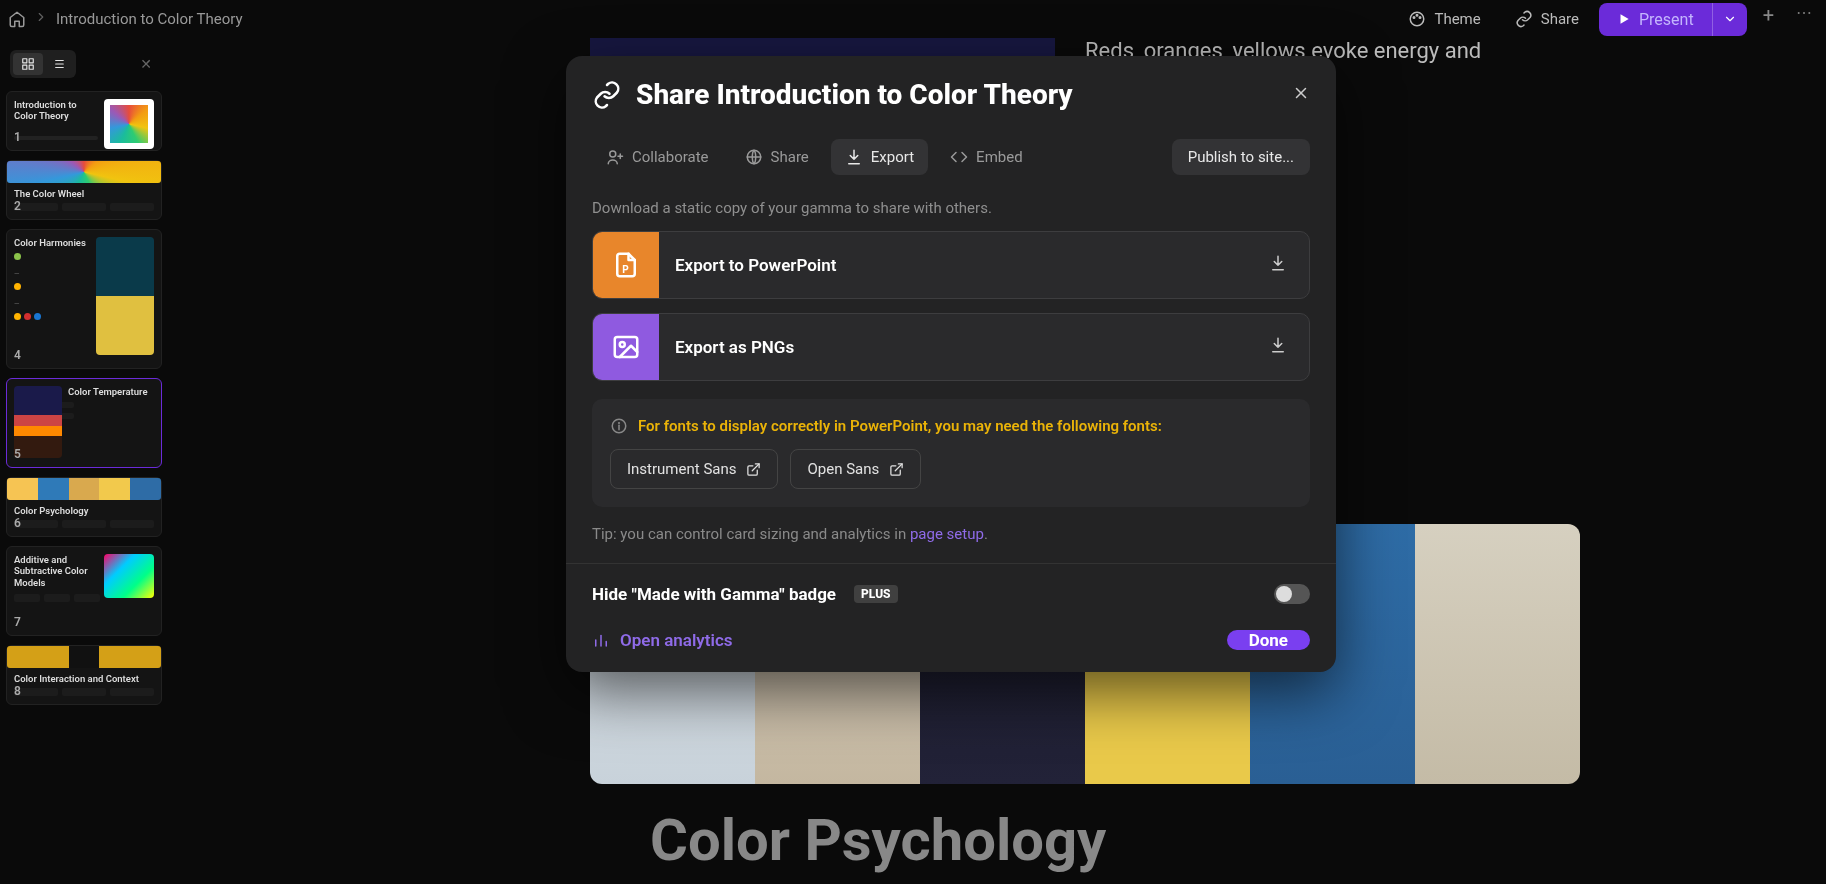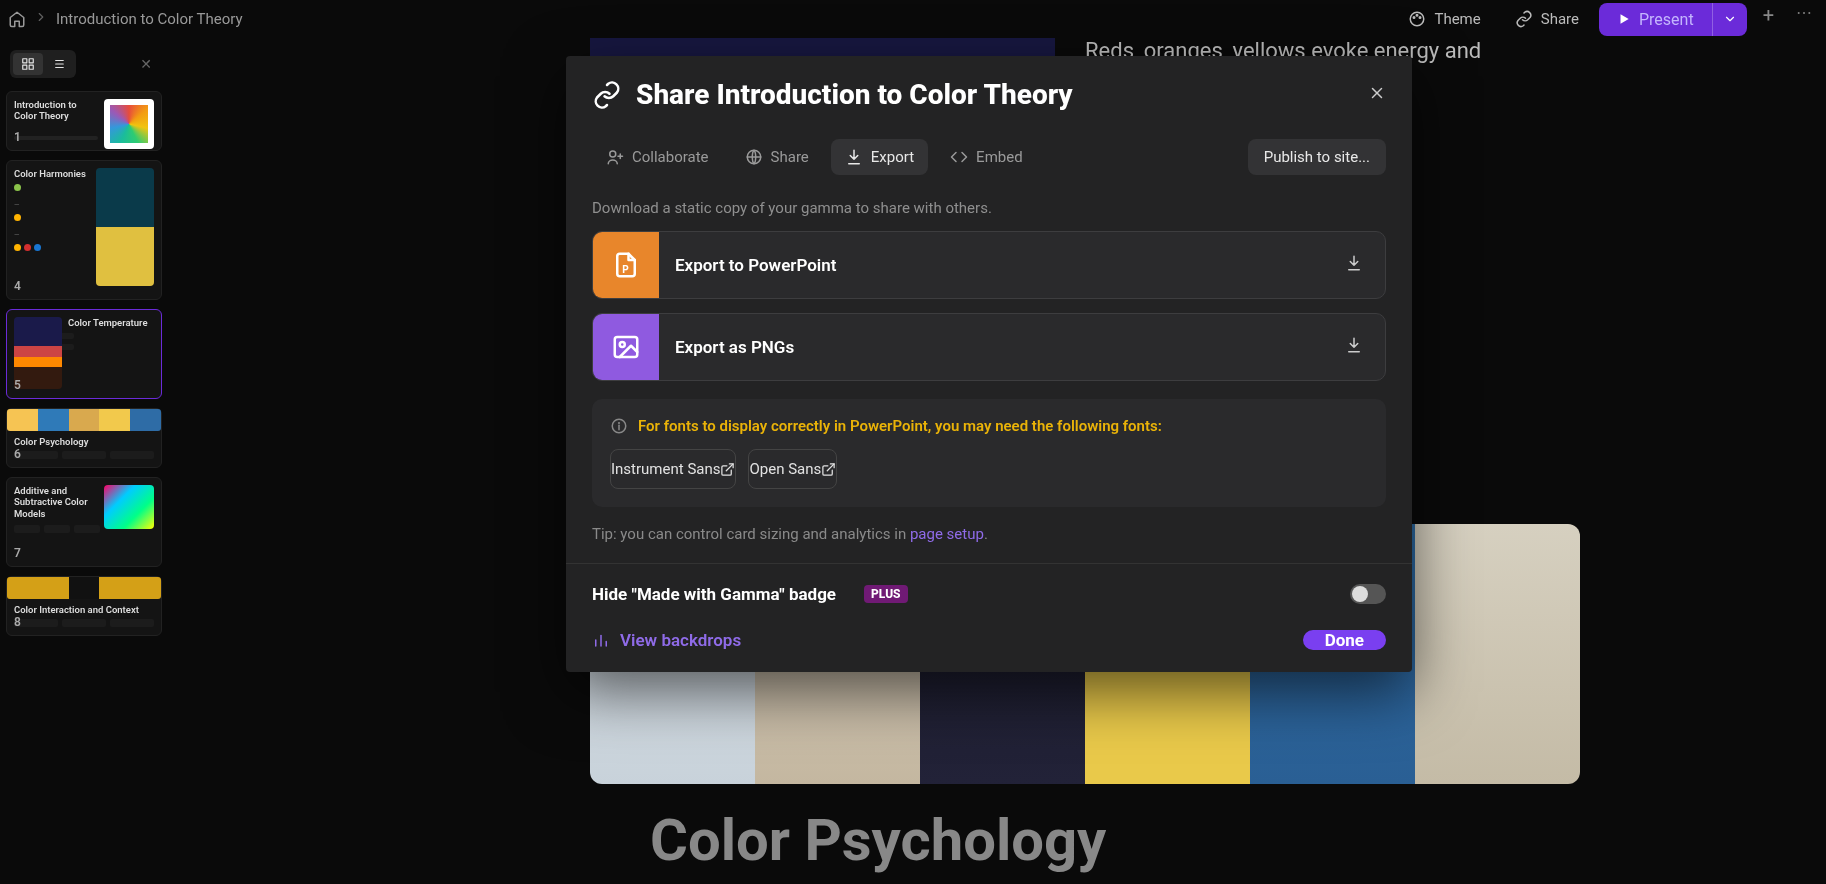--- a/index.html
+++ b/index.html
@@ -53,21 +53,21 @@
   .slide-people div{flex:1}
   .p1{background:linear-gradient(180deg,#dfe6ec,#c8d2da)}
   .p2{background:linear-gradient(180deg,#d9cfc0,#c4b7a0)}
   .p3{background:linear-gradient(180deg,#1a1a28,#222238)}
   .p4{background:#e9c94a}
   .p5{background:linear-gradient(180deg,#2e6ca6,#2a5f94)}
   .p6{background:linear-gradient(180deg,#d6d0c0,#c4bba6)}
   .bigtitle{position:absolute;top:768px;left:480px;font-size:58px;font-weight:700;color:#888}
   
   
-  .modal{position:absolute;left:566px;top:56px;width:846px;background:#232324;border-radius:4px;box-shadow:0 20px 60px rgba(0,0,0,.6);padding:22px 26px}
+  .modal{position:absolute;left:566px;top:56px;width:770px;background:#232324;border-radius:16px;box-shadow:0 20px 60px rgba(0,0,0,.6);padding:22px 26px}
   .modal-head{display:flex;align-items:center;gap:14px}
   .modal-head h1{font-size:28px;font-weight:800;color:#fff}
   .modal-head .close{margin-left:auto;color:#ccc;font-size:18px;cursor:pointer}
   
   .tabrow{display:flex;align-items:center;gap:8px;margin-top:28px;padding-bottom:2px}
   .tab{display:flex;align-items:center;gap:8px;padding:9px 14px;border-radius:8px;font-size:15px;color:#9a9a9a;cursor:pointer}
   .tab.active{background:#333335;color:#e8e8e8}
   .publish{margin-left:auto;background:#333335;padding:9px 16px;border-radius:8px;font-size:15px;color:#e8e8e8;cursor:pointer}
   
   .desc{margin-top:22px;color:#8f8f8f;font-size:15px}
@@ -76,30 +76,30 @@
   .export-opt .iconbox{width:66px;height:66px;display:flex;align-items:center;justify-content:center}
   .ico-pdf{background:#e7352c}
   .ico-ppt{background:#e8862b}
   .ico-png{background:#8f5ae0}
   .export-opt .lbl{padding-left:16px;font-size:17px;font-weight:600;color:#fff}
   .export-opt .dl{margin-left:auto;margin-right:22px;color:#ccc}
   
   .fontnote{margin-top:18px;background:#2a2a2c;border-radius:10px;padding:18px}
   .fontnote-head{display:flex;align-items:center;gap:10px;color:#eab308;font-size:15px;font-weight:600}
   .fontchips{display:flex;gap:12px;margin-top:14px}
-  .chip{display:flex;align-items:center;border:1px solid #444;border-radius:8px;padding:10px 0;font-size:15px;color:#e2e2e2;cursor:pointer}
+  .chip{display:flex;align-items:center;gap:10px;border:1px solid #444;border-radius:8px;padding:10px 16px;font-size:15px;color:#e2e2e2;cursor:pointer}
   
   .tip{margin-top:18px;color:#8a8a8a;font-size:15px}
   .tip a{color:#8f6be8;text-decoration:none}
   
   .divider{height:1px;background:#333;margin:20px -26px 0}
   
   .badge-row{display:flex;align-items:center;margin-top:20px}
   .badge-row b{font-size:17px;color:#fff;font-weight:700}
-  .plus-badge{background:#701a75;font-size:12px;font-weight:800;padding:2px 7px;border-radius:4px;margin-left:28px;color:#fff}
+  .plus-badge{background:#404040;font-size:12px;font-weight:800;padding:2px 7px;border-radius:4px;margin-left:18px;color:#fff}
   .toggle{margin-left:auto;width:36px;height:20px;background:#555;border-radius:20px;position:relative;cursor:pointer}
   .toggle::after{content:"";position:absolute;left:2px;top:2px;width:16px;height:16px;background:#ddd;border-radius:50%}
   
   .footer-row{display:flex;align-items:center;margin-top:26px}
   .analytics{display:flex;align-items:center;gap:10px;color:#8f6be8;font-size:17px;font-weight:600;cursor:pointer}
   .done{margin-left:auto;background:#7a3ff0;color:#fff;font-size:17px;font-weight:700;padding:0 22px;border-radius:10px;cursor:pointer}
   
   
   .ic{width:18px;height:18px;stroke:currentColor;fill:none;stroke-width:2;stroke-linecap:round;stroke-linejoin:round}
   .ic-lg{width:30px;height:30px}
@@ -180,20 +180,30 @@
       <span class="close-thin">✕</span>
     </div>
 
     <div class="thumb">
       <div class="mini-img img-wheel"></div>
       <h4>Introduction to Color Theory</h4>
       <div style="height:4px;background:#222;border-radius:2px;width:60%;margin-top:14px"></div>
       <span class="num">1</span>
     </div>
 
+    <div class="thumb">
+      <div class="tstrip strip-wheel"></div>
+      <h4>The Color Wheel</h4>
+      <div class="row3">
+          <span></span>
+          <span></span>
+          <span></span>
+        </div>
+      <span class="num">2</span>
+    </div>
 
 
     <div class="thumb" style="height:140px">
       <div class="mini-img img-hall" style="width:58px;height:118px"></div>
       <h4>Color Harmonies</h4>
       <div class="harmony-dots" style="margin-top:4px"><span style="background:#8bc34a"></span></div>
       <div style="font-size:7px;color:#666;margin-top:8px">—</div>
       <div class="harmony-dots" style="margin-top:4px"><span style="background:#ffb300"></span></div>
       <div style="font-size:7px;color:#666;margin-top:8px">—</div>
       <div class="harmony-dots" style="margin-top:4px"><span style="background:#ffb300"></span><span style="background:#d32f2f"></span><span style="background:#1976d2"></span></div>
@@ -379,17 +389,17 @@
     <div class="toggle"></div>
   </div>
 
   <div class="footer-row">
     <div class="analytics">
       <svg class="ic" viewBox="0 0 24 24">
           <line x1="5" y1="20" x2="5" y2="12"></line>
           <line x1="12" y1="20" x2="12" y2="6"></line>
           <line x1="19" y1="20" x2="19" y2="14"></line>
         </svg>
-      <span>View backdrops</span>
+      <span>Open analytics</span>
     </div>
     <div class="done">Done</div>
   </div>
 </div>
 
 </body></html>

